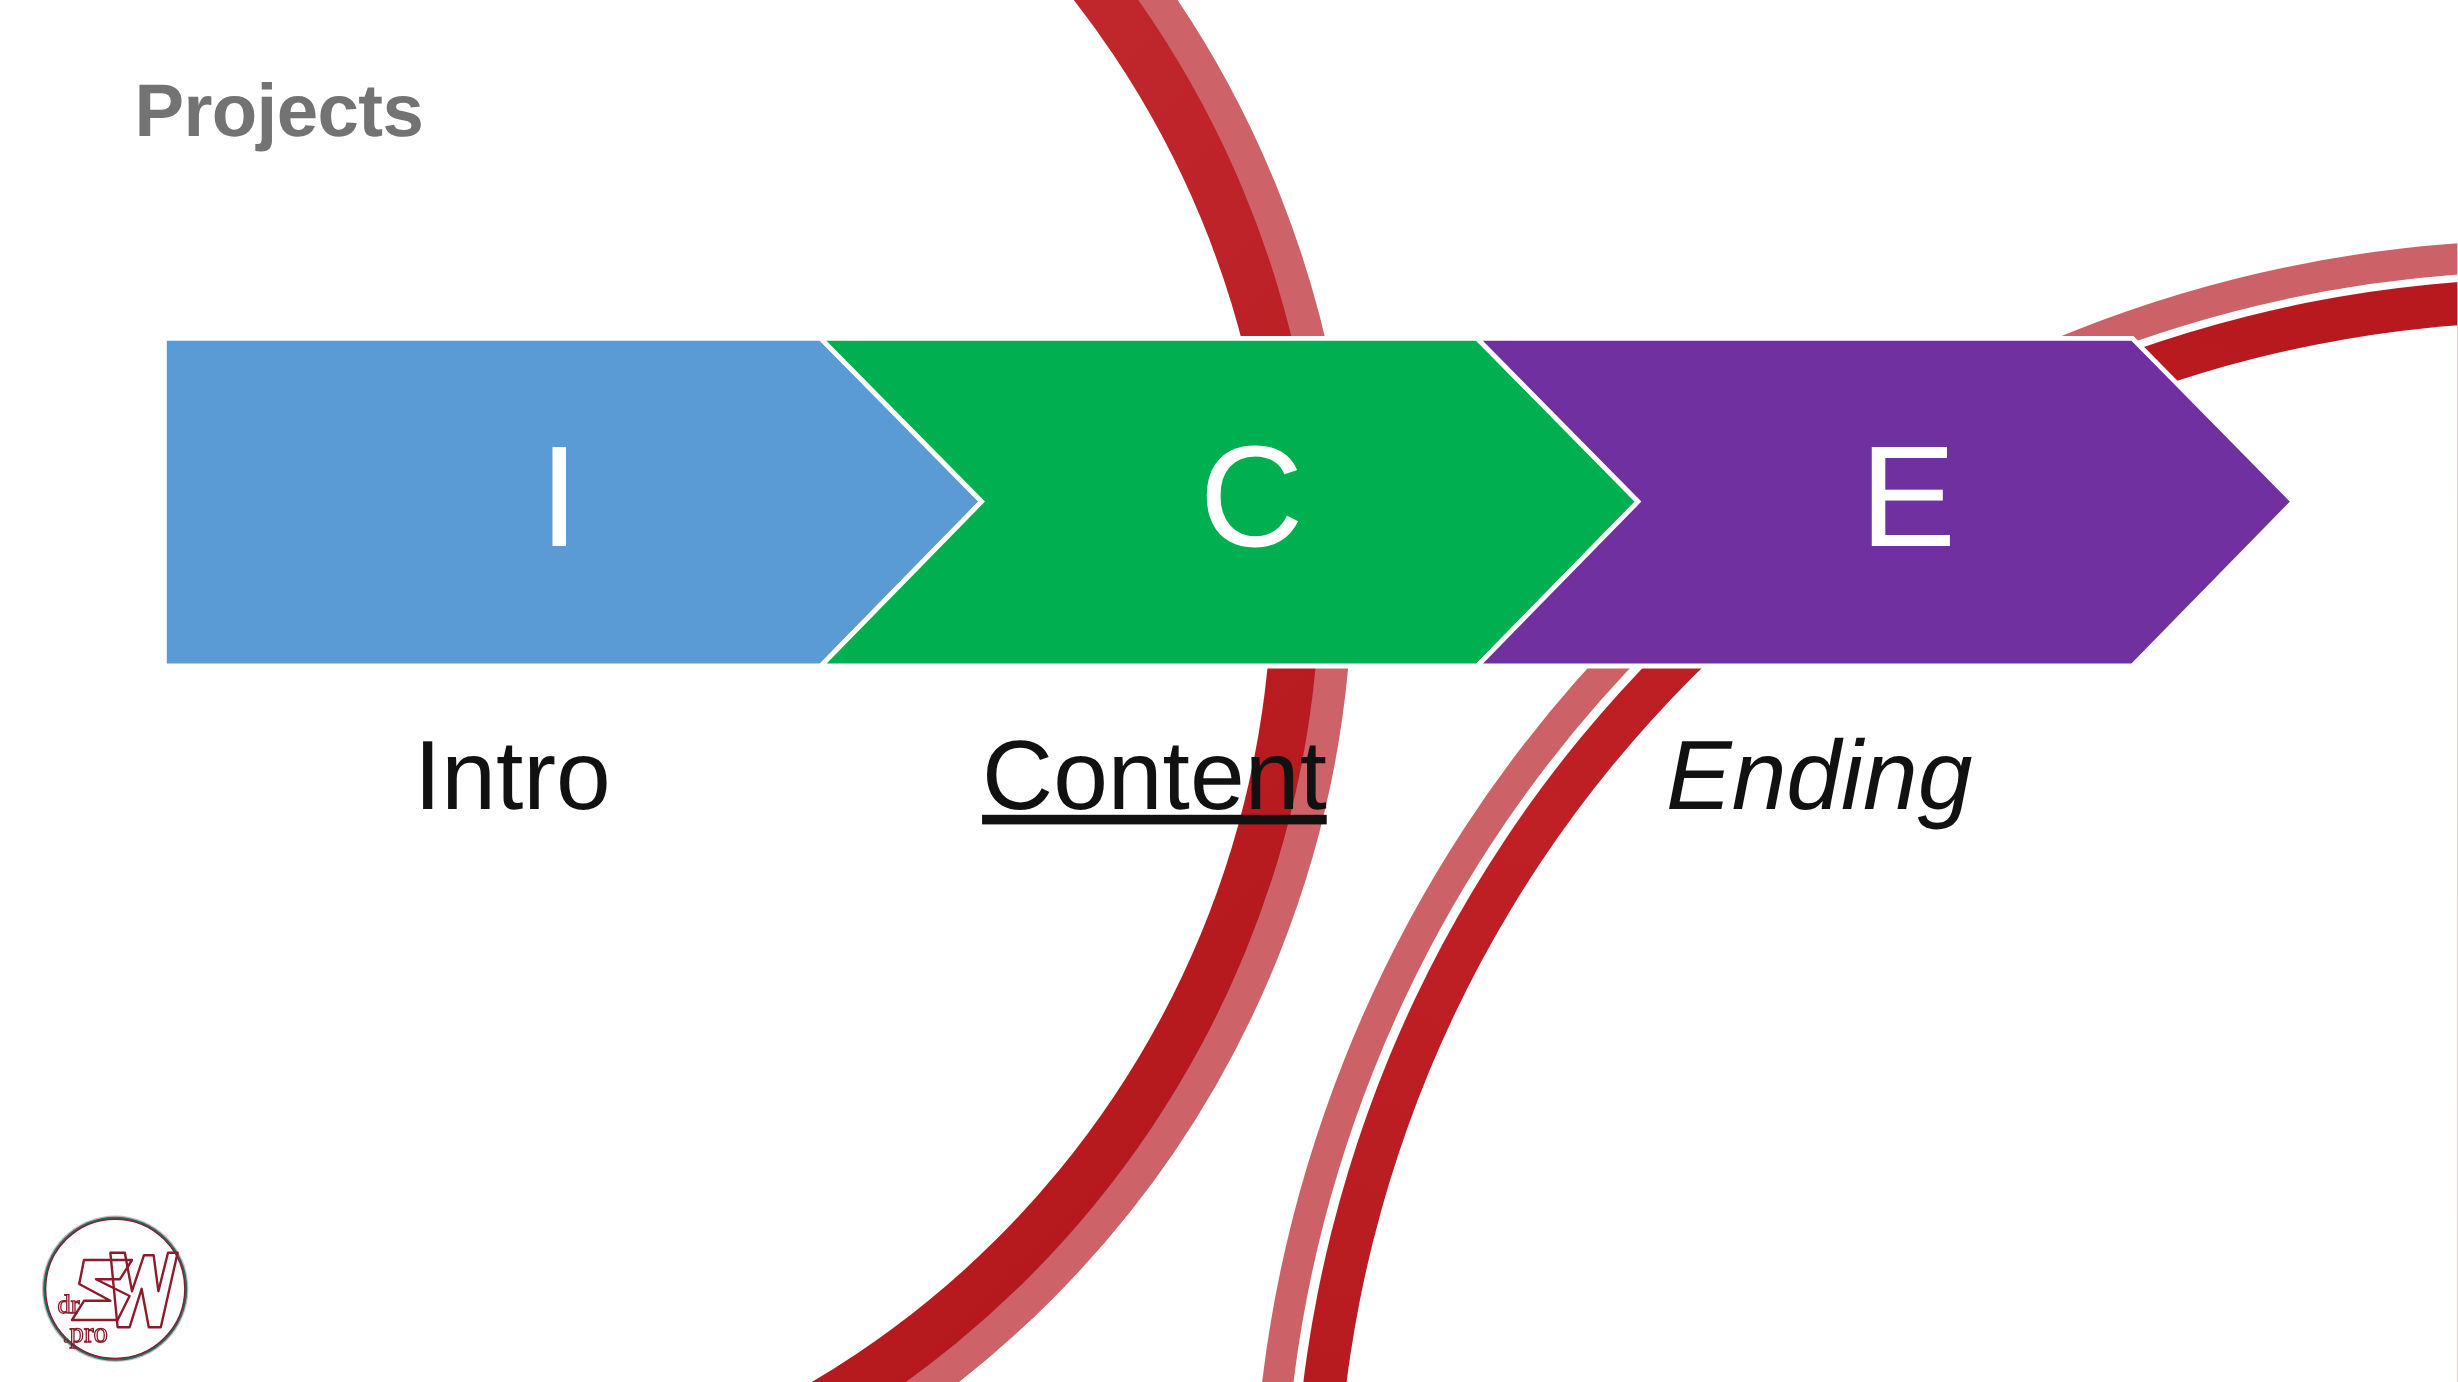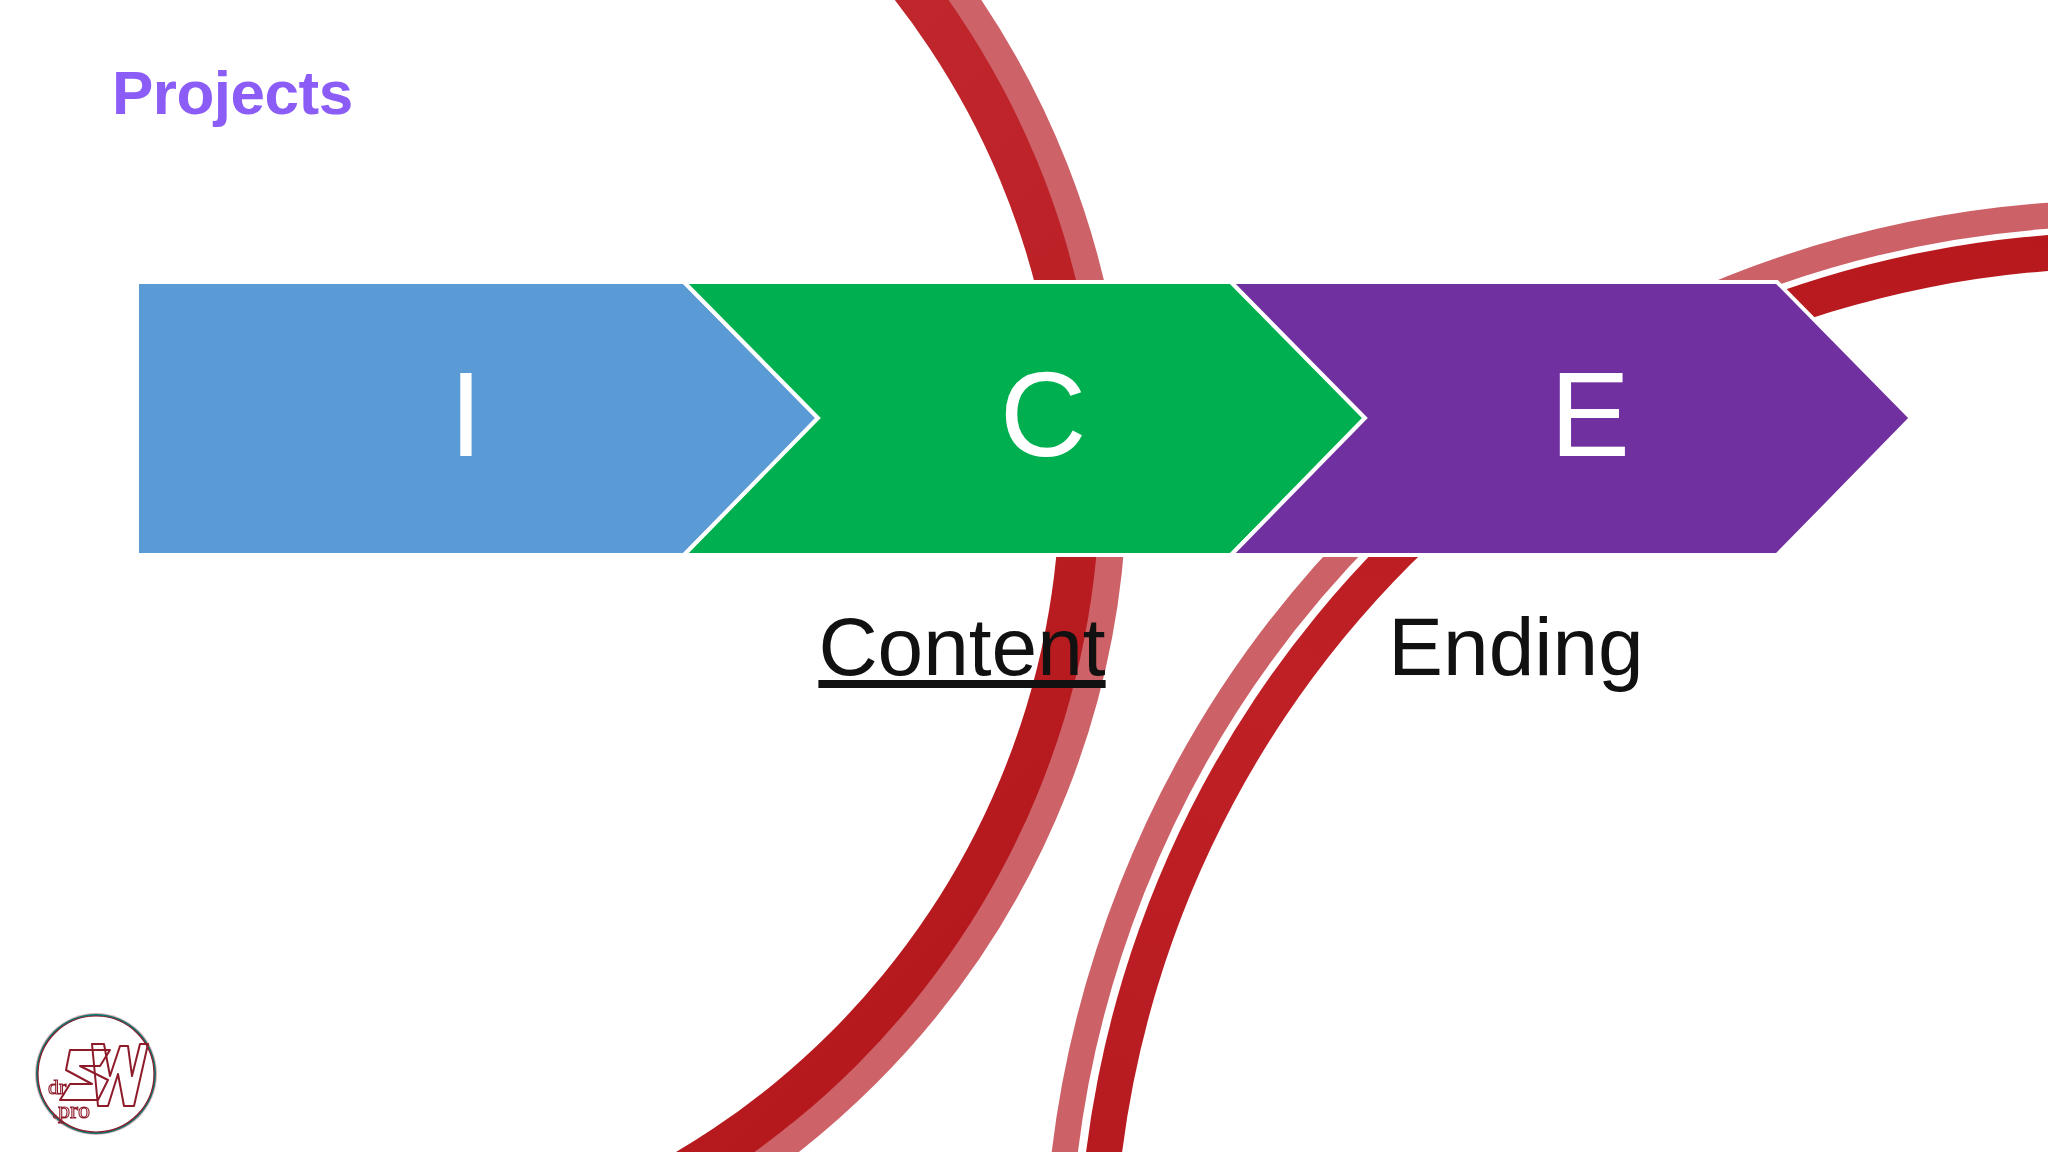--- a/index.html
+++ b/index.html
@@ -101,21 +101,21 @@
   }
   .logo-badge svg { display: block; }
 
   
   .slide-title {
     position: absolute;
     left: 112px;
     top: 57px;
     font-size: 62px;
     font-weight: bold;
-    color: #8b5cf6;
+    color: #737373;
     letter-spacing: -0.5px;
     white-space: nowrap;
   }
 
   
   .chevron-wrap {
     position: absolute;
     left: 0;
     top: 0;
     width: 2048px;
@@ -164,22 +164,23 @@
 
       <polygon id="chev-1" points="684,282 1231,282 1365,418 1231,555 684,555 818,418" fill="#00B050" stroke="#ffffff" stroke-width="4"></polygon>
 
       <polygon id="chev-2" points="1231,282 1777,282 1911,418 1777,555 1231,555 1365,418" fill="#7030A0" stroke="#ffffff" stroke-width="4"></polygon>
     </svg>
 
     <div class="chev-label-letter" style="left:466px; top:414px;">I</div>
     <div class="chev-label-letter" style="left:1043px; top:414px;">C</div>
     <div class="chev-label-letter" style="left:1590px; top:414px;">E</div>
 
+    <div class="chev-caption" style="left:427px; top:606px;">Intro</div>
     <div class="chev-caption" style="left:962px; top:606px;text-decoration:underline;">Content</div>
-    <div class="chev-caption" style="left:1516px; top:606px;">Ending</div>
+    <div class="chev-caption" style="left:1516px; top:606px;font-style:italic;">Ending</div>
   </div>
 
   <div class="logo-badge">
     <svg width="120" height="120" viewBox="0 0 120 120">
       <circle cx="60" cy="60" r="58" fill="#ffffff" stroke="#8E1B2A" stroke-width="1.2"></circle>
 
       <path d="M34 36 L74 36 L64 52 L44 52 L72 66 L62 86 L24 86 L34 70 L56 70 L30 56 Z" fill="none" stroke="#8E1B2A" stroke-width="2" stroke-linejoin="round"></path>
       <path d="M56 30 L68 30 L74 62 L84 32 L92 32 L96 62 L104 30 L112 30 L98 92 L88 92 L82 60 L72 92 L62 92 Z" fill="none" stroke="#8E1B2A" stroke-width="2" stroke-linejoin="round"></path>
       <text x="12" y="80" font-family="Liberation Serif, serif" font-size="22" fill="none" stroke="#8E1B2A" stroke-width="1.1">dr</text>
       <text x="16" y="104" font-family="Liberation Serif, serif" font-size="24" fill="none" stroke="#8E1B2A" stroke-width="1.1">.pro</text>

